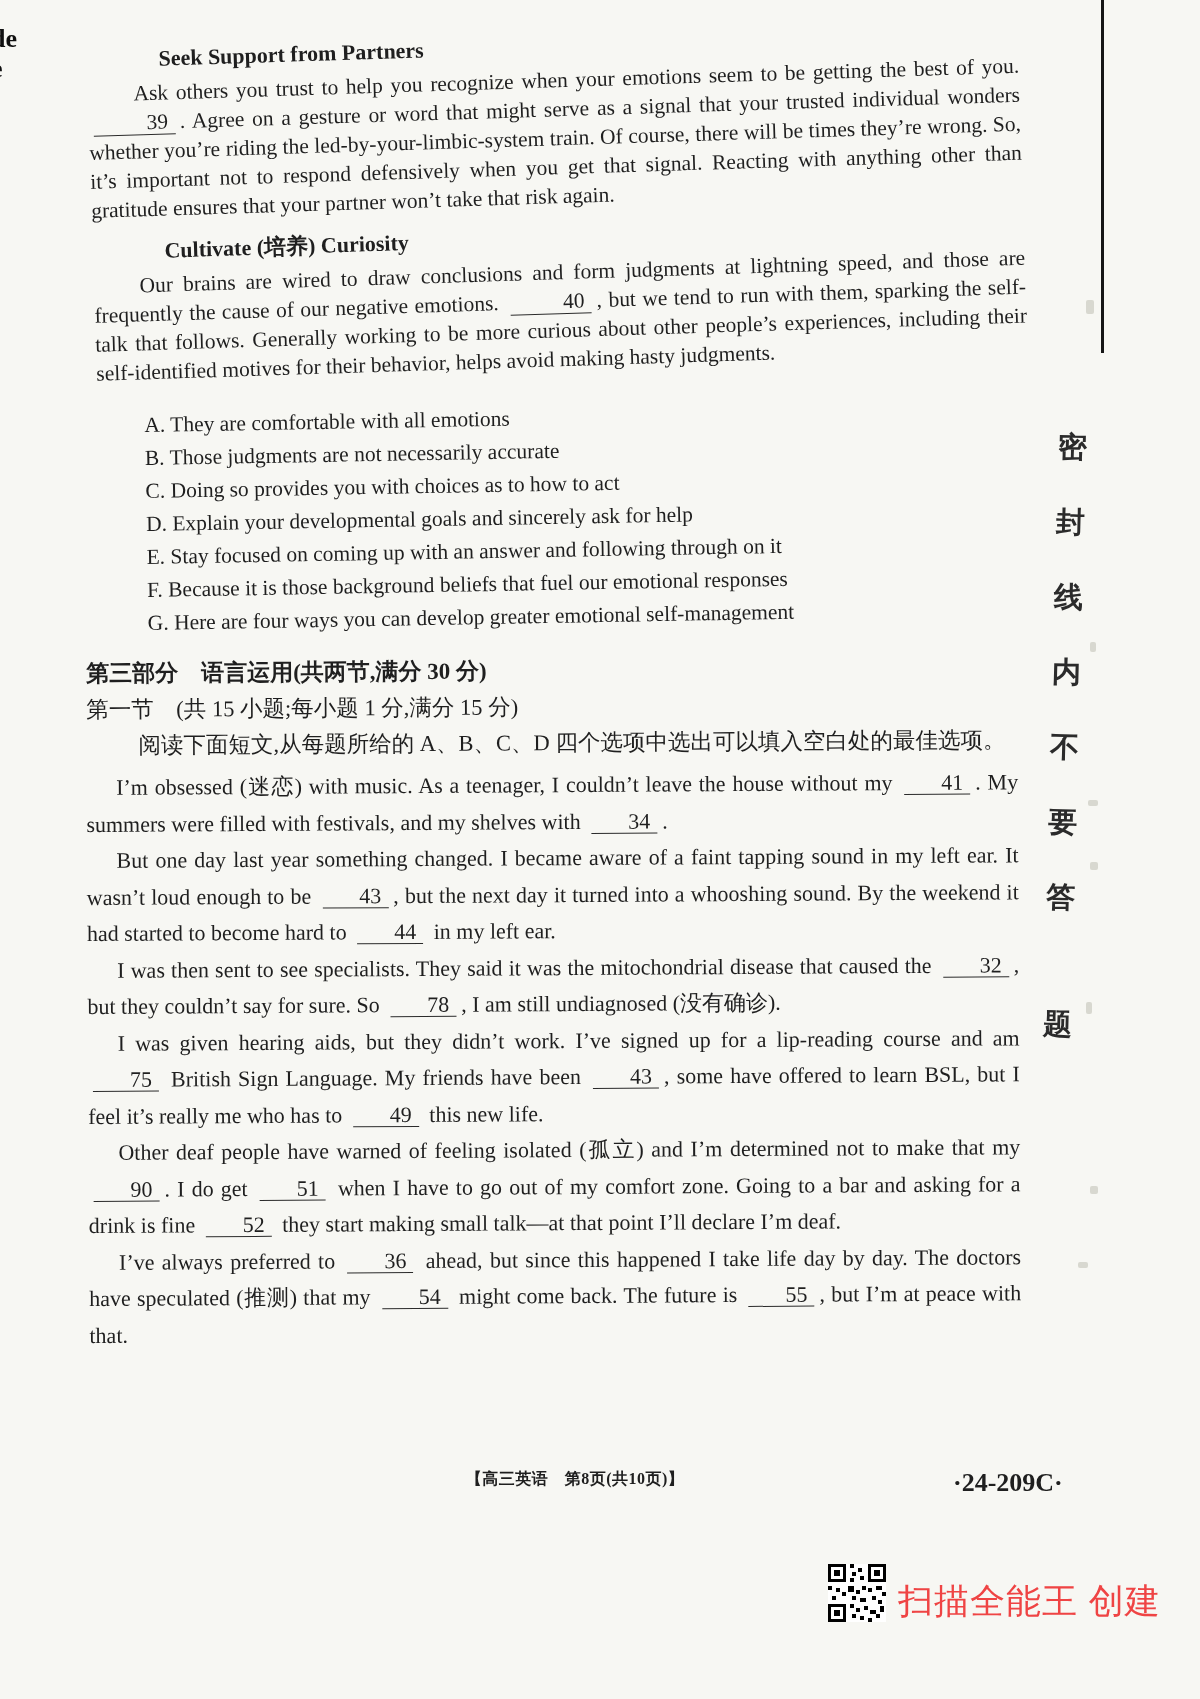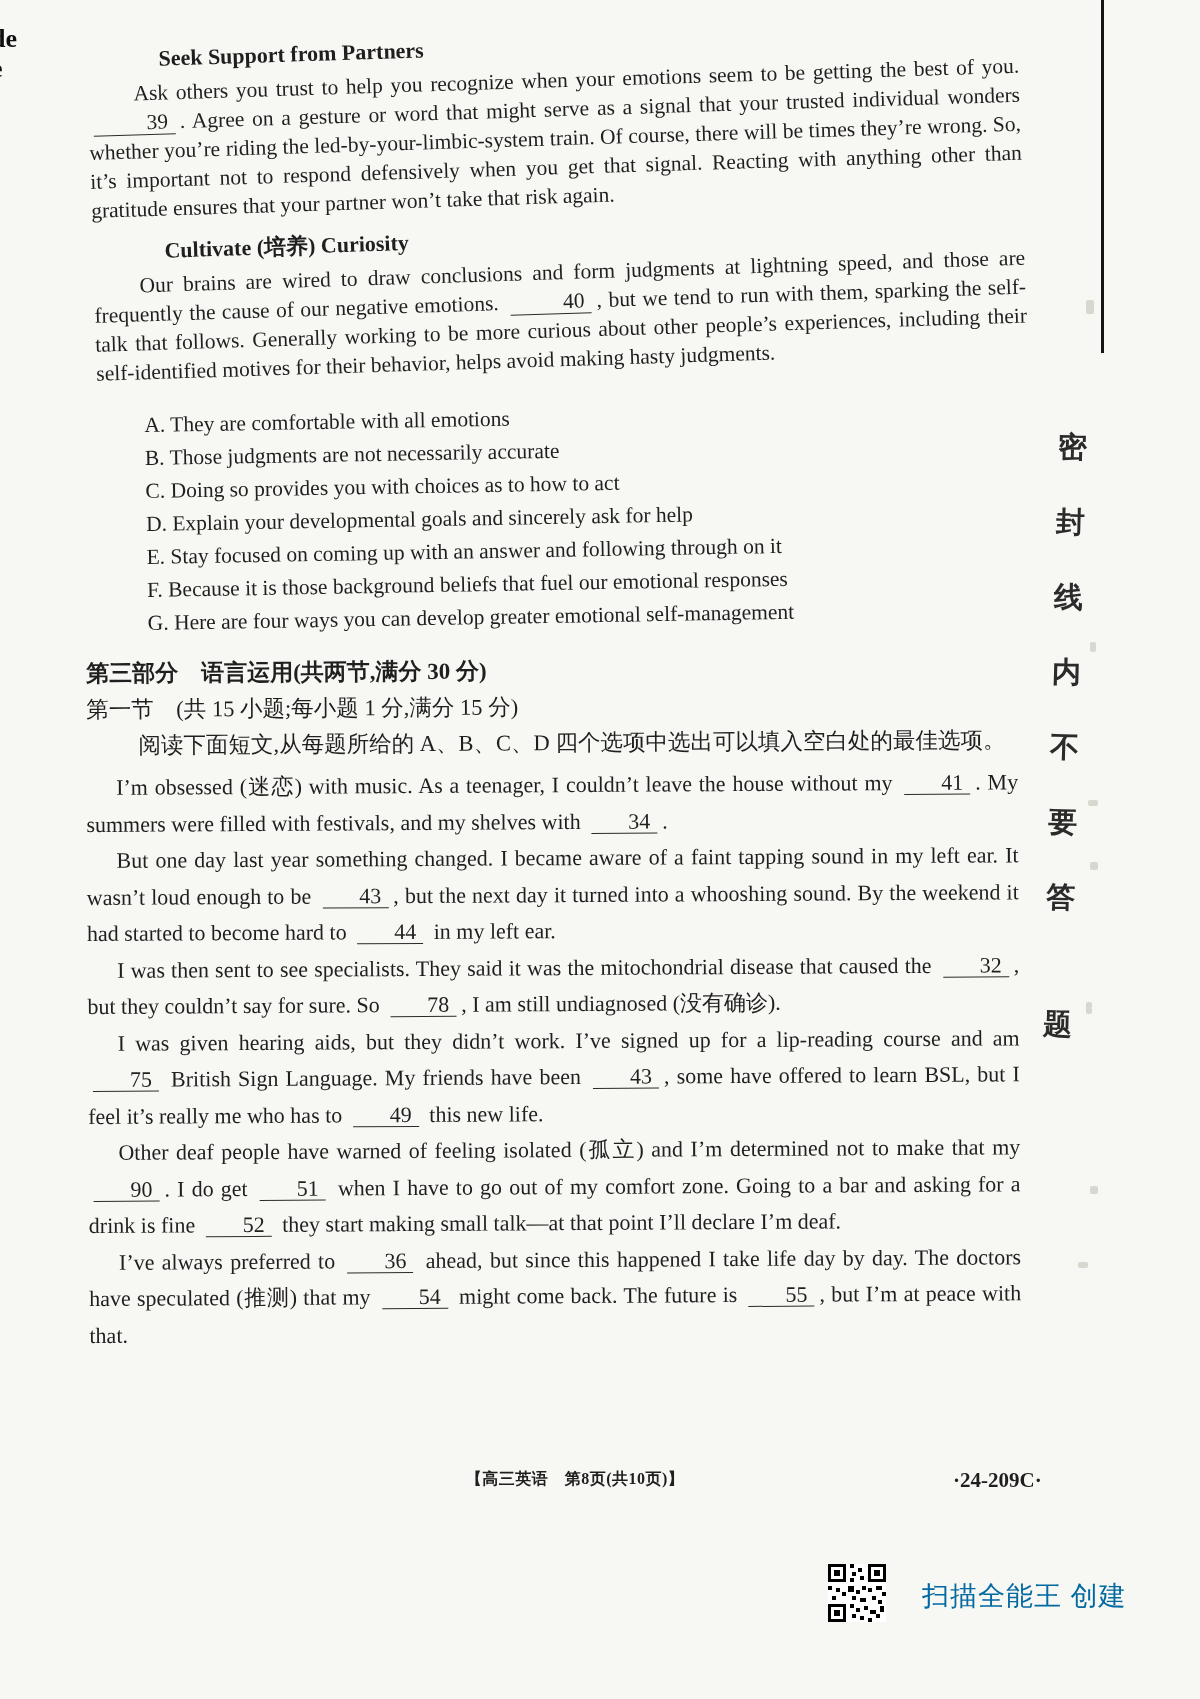--- a/index.html
+++ b/index.html
@@ -27,36 +27,36 @@
   .clozeblock{margin-top:6px;}
   p.cloze{font-size:22px;line-height:36.5px;margin:0;text-align:justify;text-indent:30px;}
   .blank{
     display:inline-block;min-width:44px;padding:0 7px;margin:0 5px;
     text-align:center;border-bottom:1.6px solid #2b2b2b;line-height:1.05;
   }
   .footer-center{
     position:absolute;left:0;top:1462px;width:1150px;text-align:center;
     font-size:16px;font-weight:bold;letter-spacing:.5px;margin-top:7px;
   }
-  .footer-right{position:absolute;left:953px;top:1468px;font-size:21px;font-weight:bold;}
+  .footer-right{position:absolute;left:953px;top:1468px;font-size:26px;font-weight:bold;}
   .seal-line{position:absolute;left:1101px;top:0;width:3px;height:353px;background:#161616;}
   .seal-text{
     position:absolute;left:1056px;top:428px;width:34px;
     display:flex;flex-direction:column;align-items:center;gap:35px;
     font-size:29px;font-weight:bold;color:#2b2b2b;
     transform:rotate(1.5deg);transform-origin:top center;
   }
   .seal-text .gap-big{margin-top:52px;}
   .edge-frag{position:absolute;left:-9px;top:24px;font-size:26px;font-weight:bold;color:#101010;line-height:30px;}
   .edge-frag span{display:block;}
   .qr{position:absolute;left:828px;top:1564px;width:58px;height:58px;}
   .scanner-caption{
     position:absolute;left:898px;top:1578px;
     font-family:"Liberation Sans","DejaVu Sans",sans-serif;
-    font-size:27px;color:#0369a1;letter-spacing:1px;margin-left:24px;
+    font-size:35px;color:#ef4444;letter-spacing:1px;
   }
   .noise{position:absolute;background:#cfcfc7;border-radius:2px;opacity:.8;}
   .n1{left:1086px;top:300px;width:8px;height:14px;}
   .n2{left:1090px;top:642px;width:6px;height:10px;}
   .n3{left:1088px;top:800px;width:10px;height:6px;}
   .n4{left:1090px;top:862px;width:8px;height:8px;}
   .n5{left:1086px;top:1002px;width:6px;height:12px;}
   .n6{left:1090px;top:1186px;width:8px;height:8px;}
   .n7{left:1078px;top:1262px;width:10px;height:6px;}
 </style>

